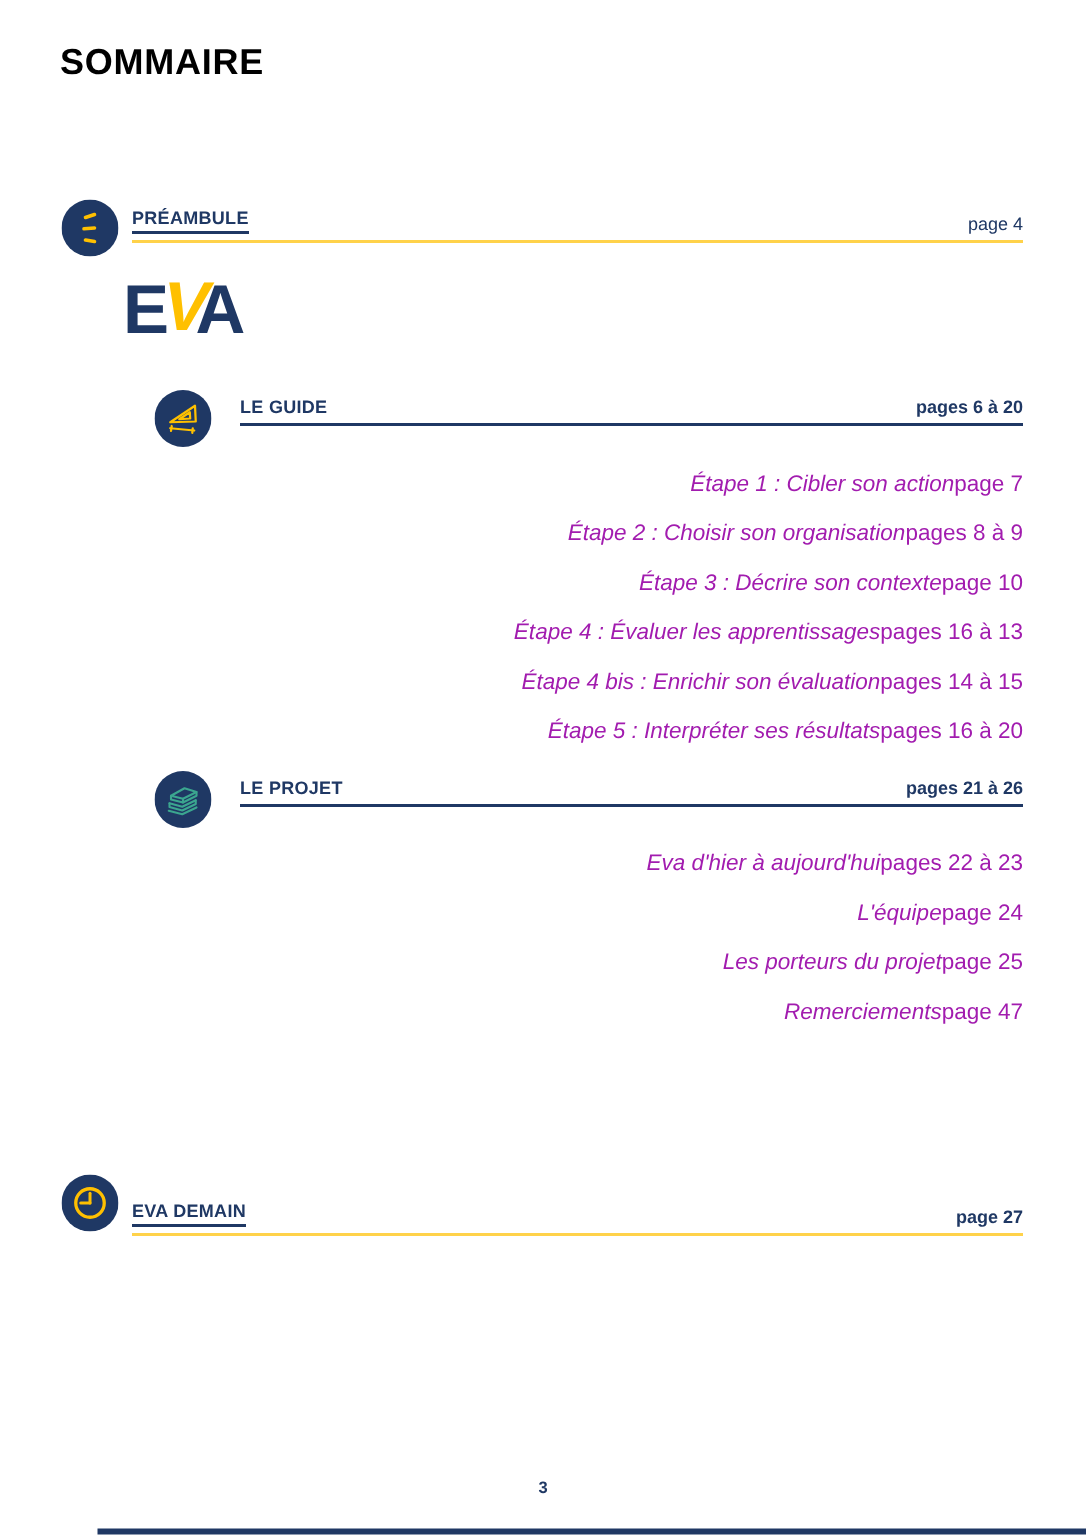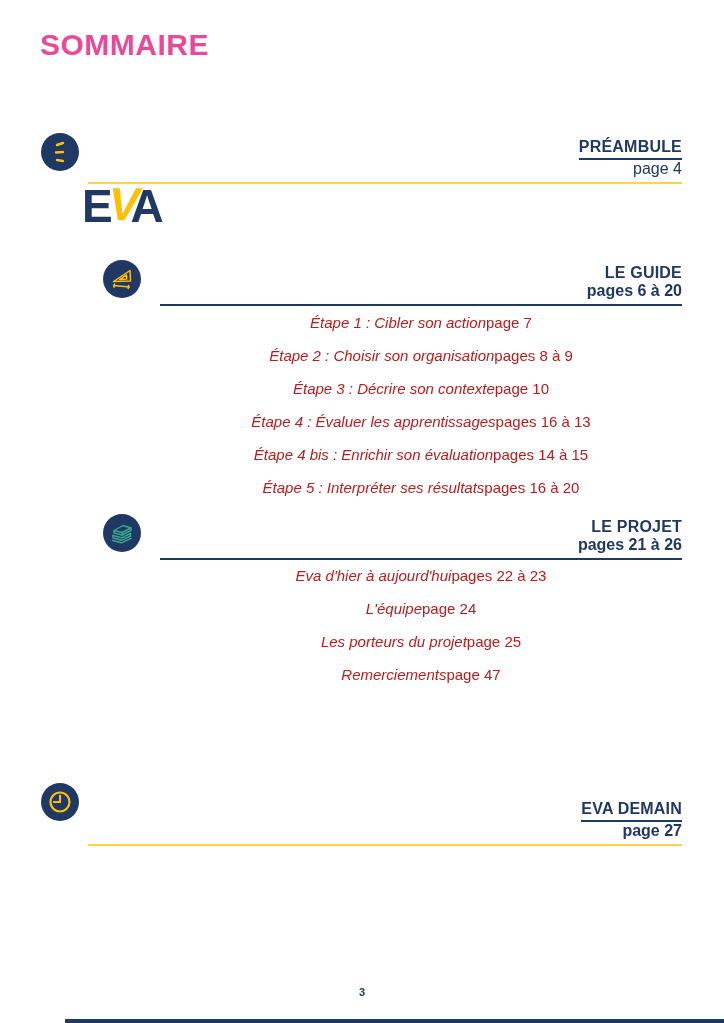--- a/index.html
+++ b/index.html
@@ -3,43 +3,43 @@
 <meta charset="utf-8">
 <style>
   html,body{margin:0;padding:0;}
   body{
     width:724px;height:1023px;position:relative;background:#ffffff;
     font-family:"Liberation Sans", sans-serif;overflow:hidden;
   }
   .abs{position:absolute;}
   
   .page-title{
-    left:40px;top:28px;font-size:30px;font-weight:700;color:#ec4899;
+    left:40px;top:28px;font-size:24px;font-weight:700;color:#000000;
     letter-spacing:0.5px;
   }
   
   .circle-icon{width:38px;height:38px;}
   
   .sec-row{
     display:flex;justify-content:space-between;align-items:flex-end;
-    padding-bottom:4px;font-size:16px;font-weight:700;color:#1F3864;flex-direction:column;
+    padding-bottom:4px;font-size:12px;font-weight:700;color:#1F3864;
   }
   .sec-row.line-gold{border-bottom:2px solid #FFD24A;}
   .sec-row.line-navy{border-bottom:2px solid #1F3864;justify-content:space-between;}
   .sec-label{letter-spacing:0.2px;}
   .u-navy{border-bottom:2px solid #1F3864;padding-bottom:2px;}
   .pages-regular{font-weight:400;}
   
   .logo{left:82px;top:183px;display:flex;font-size:46px;font-weight:700;color:#1F3864;line-height:1;}
   .logo-v{color:#FFC000;transform:skewX(-12deg);margin:-2px -9px 0 -4px;}
   
   .toc-list{display:block;}
   .toc-item{
-    display:flex;justify-content:center;align-items:center;
-    height:33px;font-size:15px;color:#b91c1c;
+    display:flex;justify-content:flex-end;align-items:center;
+    height:33px;font-size:15px;color:#a21caf;
   }
   .item-label{font-style:italic;}
   .item-pages{font-style:normal;}
   
   .page-num{left:0;right:0;top:986px;text-align:center;font-size:11px;font-weight:700;color:#1F3864;}
   .footer-bar{left:65px;right:0;bottom:0;height:4px;background:#1F3864;}
 </style>
 </head>
 <body>
 

